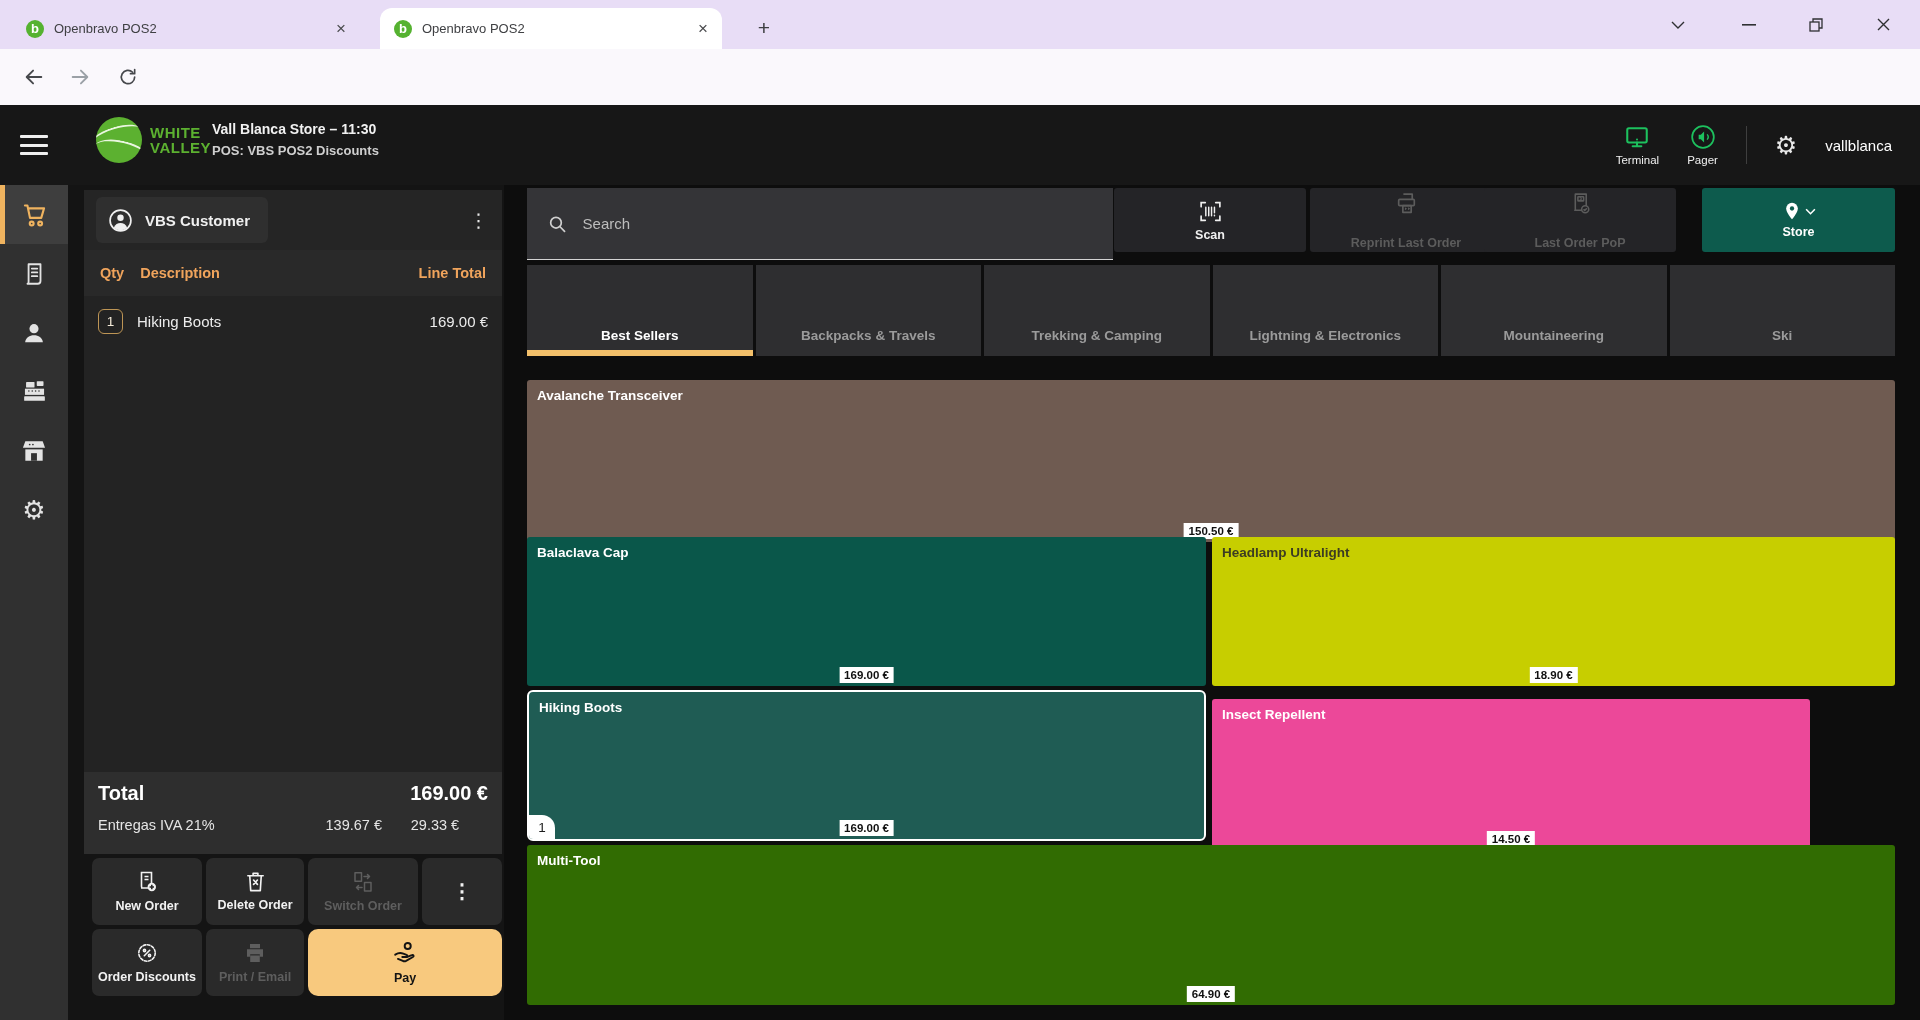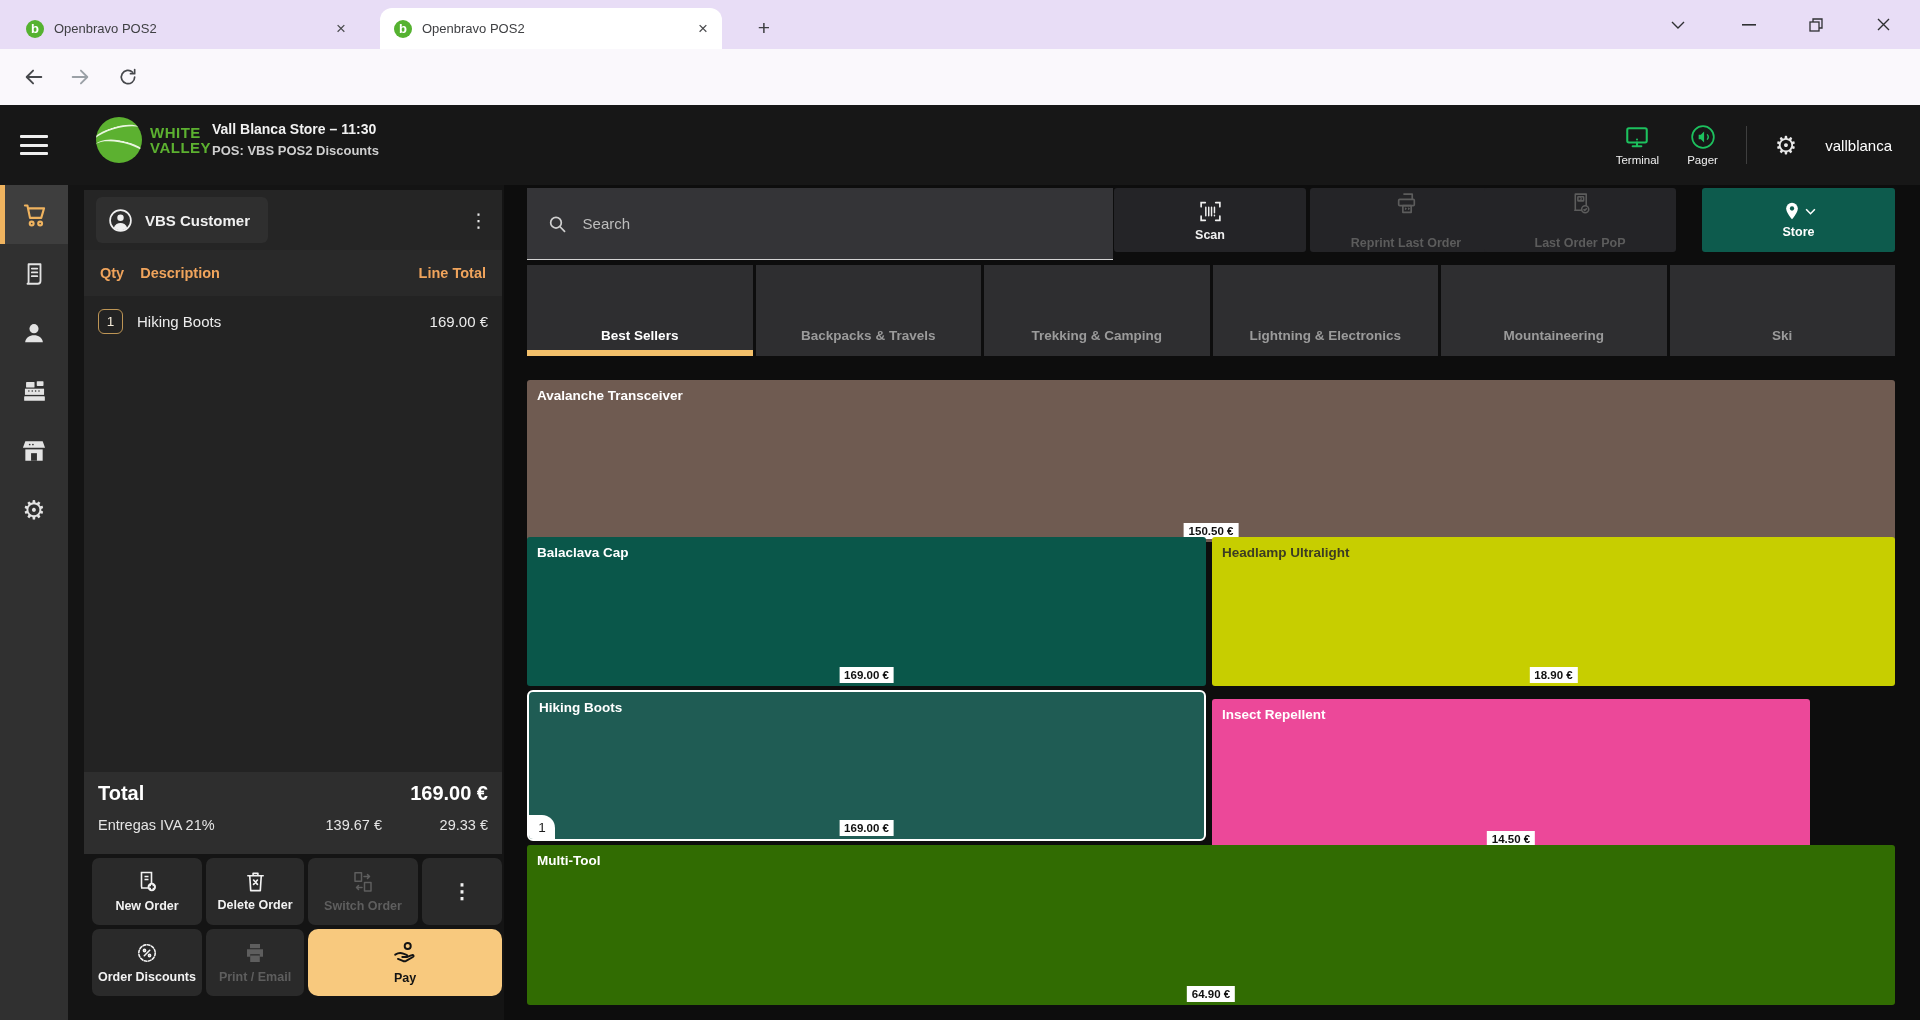--- a/index.html
+++ b/index.html
@@ -58,21 +58,21 @@
   .cols-row .right { margin-left:auto; }
   .lines-area { position:absolute; left:84px; top:296px; width:418px; height:476px; background:#232323; }
   .order-line { height:50px; display:flex; align-items:center; gap:14px; padding:0 14px; color:#ececec; font-size:15px; }
   .qty-badge { width:25px; height:25px; border:1.5px solid #bd9555; border-radius:6px; display:flex; align-items:center; justify-content:center; font-size:13.5px; color:#f3ead8; }
   .order-line .desc { flex:1; }
   .totals { position:absolute; left:84px; top:772px; width:418px; height:82px; background:#2e2e2e; padding:10px 14px 0 14px; color:#fff; }
   .tot-row1 { display:flex; justify-content:space-between; font-size:20px; font-weight:700; }
   .tot-row2 { display:flex; margin-top:12px; font-size:14.5px; color:#e5e5e5; }
   .tot-row2 .lbl { flex:1; }
   .tot-row2 .base { width:110px; text-align:right; }
-  .tot-row2 .tax { width:106px; text-align:right; }
+  .tot-row2 .tax { width:106px; text-align:center; }
   .btn-grid { position:absolute; left:92px; top:858px; width:410px; height:138px; display:grid; grid-template-columns:110px 98px 110px 1fr; grid-template-rows:1fr 1fr; gap:4px; }
   .pbtn { background:#2a2a2a; border-radius:7px; display:flex; flex-direction:column; align-items:center; justify-content:center; gap:5px; color:#f2f2f2; font-size:12.5px; font-weight:700; text-align:center; line-height:1.15; }
   .pbtn.disabled { color:#5e5e5e; }
   .pbtn.pay { grid-column:3 / span 2; background:#f8c97e; color:#141414; border-radius:10px; }
   .pbtn .kebab { font-size:20px; letter-spacing:0; }
 
   
   .main-bg { position:absolute; left:504px; top:185px; right:0; bottom:0; background:#0d0d0d; }
   .search-box { position:absolute; left:527px; top:188px; width:586px; height:72px; background:#343437; border-bottom:1px solid #d4d4d4; display:flex; align-items:center; padding:0 20px; gap:15px; }
   .search-box input { background:transparent; border:none; outline:none; color:#e8e8e8; font-size:15px; width:100%; }

